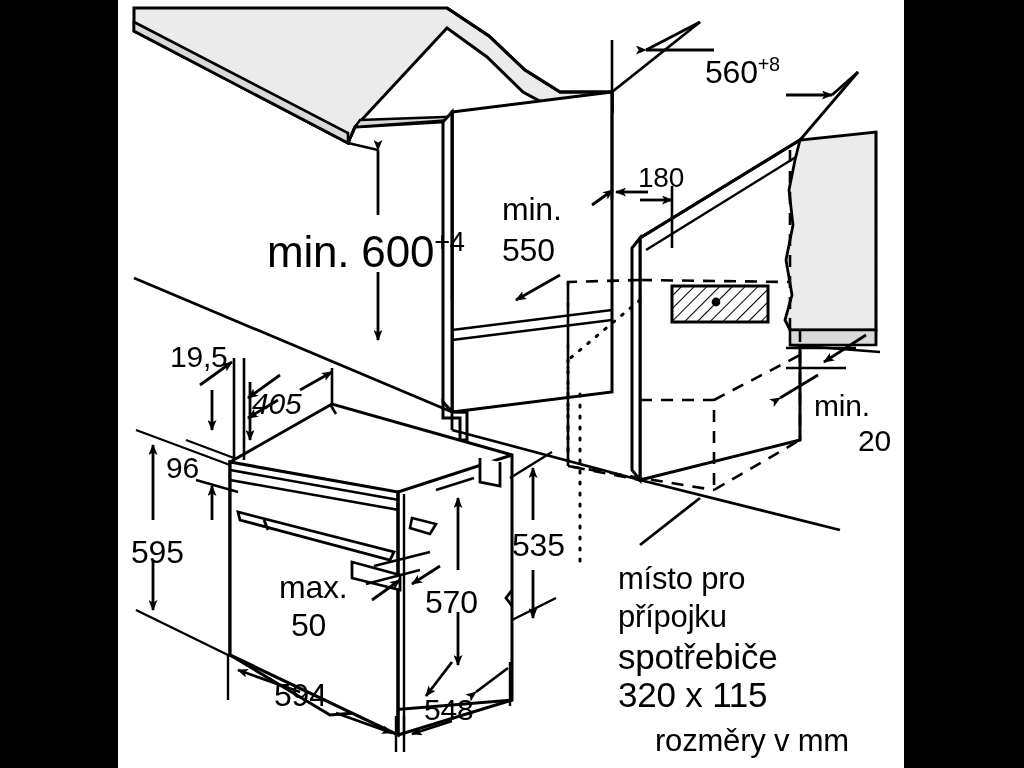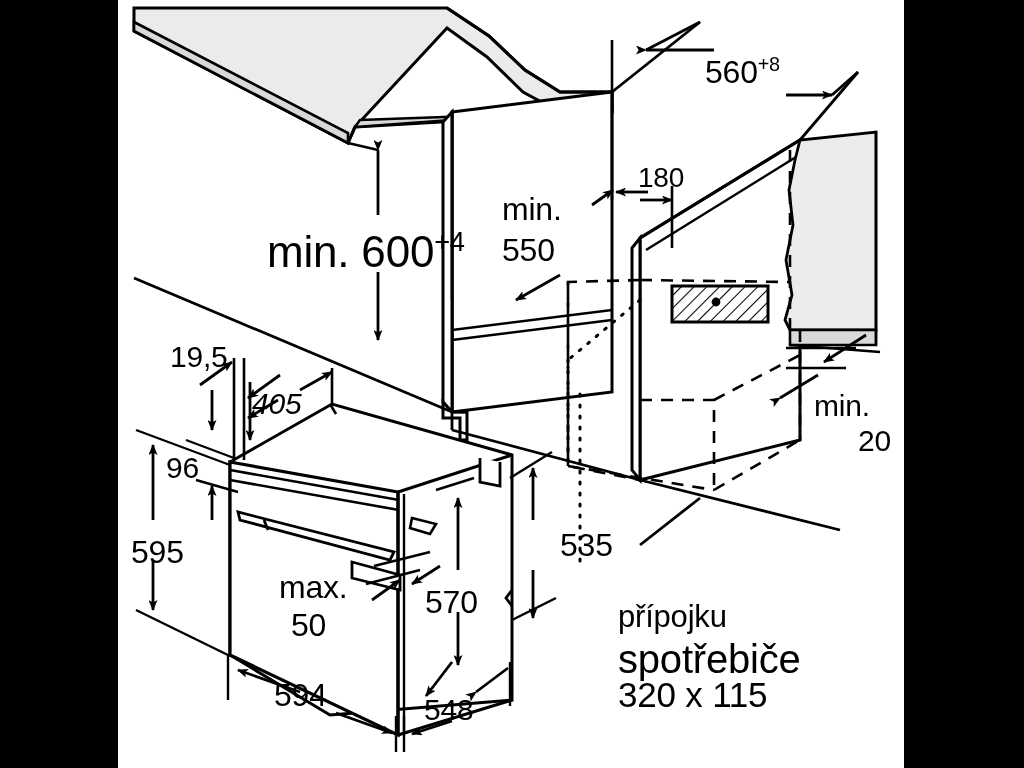--- a/index.html
+++ b/index.html
@@ -273,29 +273,31 @@
   <div class="lbl" style="left:814px; top:425px; font-size:30px;margin-left:44px;">20</div>
 
   <div class="lbl" style="left:170px; top:341px; font-size:30px;">19,5</div>
 
   <div class="lbl" style="left:252px; top:388px; font-size:30px;font-style:italic;">405</div>
 
   <div class="lbl" style="left:166px; top:452px; font-size:30px;">96</div>
 
   <div class="lbl" style="left:131px; top:535px; font-size:32px;">595</div>
 
-  <div class="lbl" style="left:512px; top:528px; font-size:32px;padding-left:48px;">535</div>
+  <div class="lbl" style="left:512px; top:528px; font-size:32px;">535</div>
 
   <div class="lbl" style="left:425px; top:585px; font-size:32px;">570</div>
 
   <div class="lbl" style="left:279px; top:570px; font-size:32px;">max.</div>
   <div class="lbl" style="left:291px; top:608px; font-size:32px;">50</div>
 
   <div class="lbl" style="left:274px; top:678px; font-size:32px;">594</div>
 
   <div class="lbl" style="left:424px; top:694px; font-size:30px;">548</div>
 
+  <div class="lbl" style="left:618px; top:562px; font-size:31px;">místo pro</div>
   <div class="lbl" style="left:618px; top:600px; font-size:31px;">přípojku</div>
-  <div class="lbl" style="left:618px; top:638px; font-size:40px;">spotřebiče</div>
+  <div class="lbl" style="left:618px; top:638px; font-size:35px;">spotřebiče</div>
   <div class="lbl" style="left:618px; top:676px; font-size:35px;">320 x 115</div>
 
+  <div class="lbl" style="left:655px; top:724px; font-size:31px;">rozměry v mm</div>
 
 </div>
 
 </body></html>

